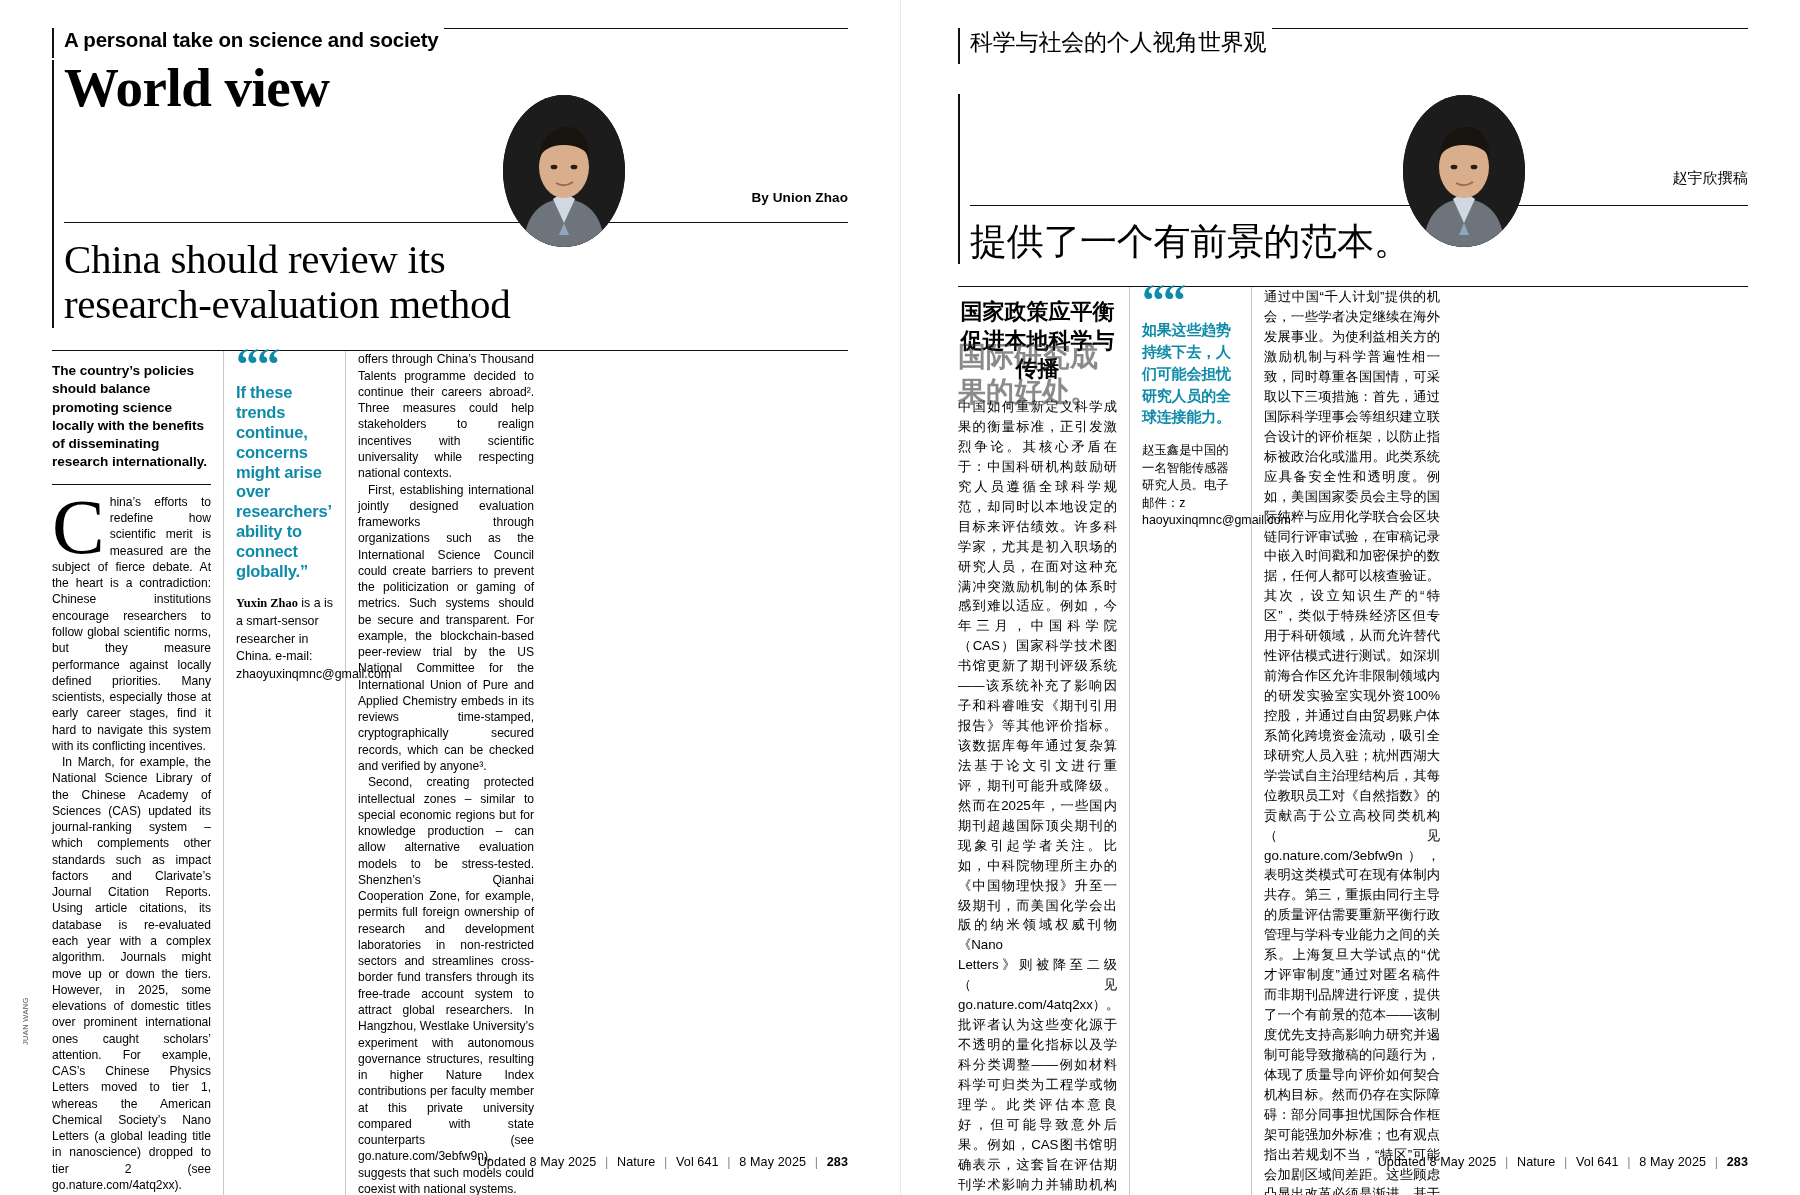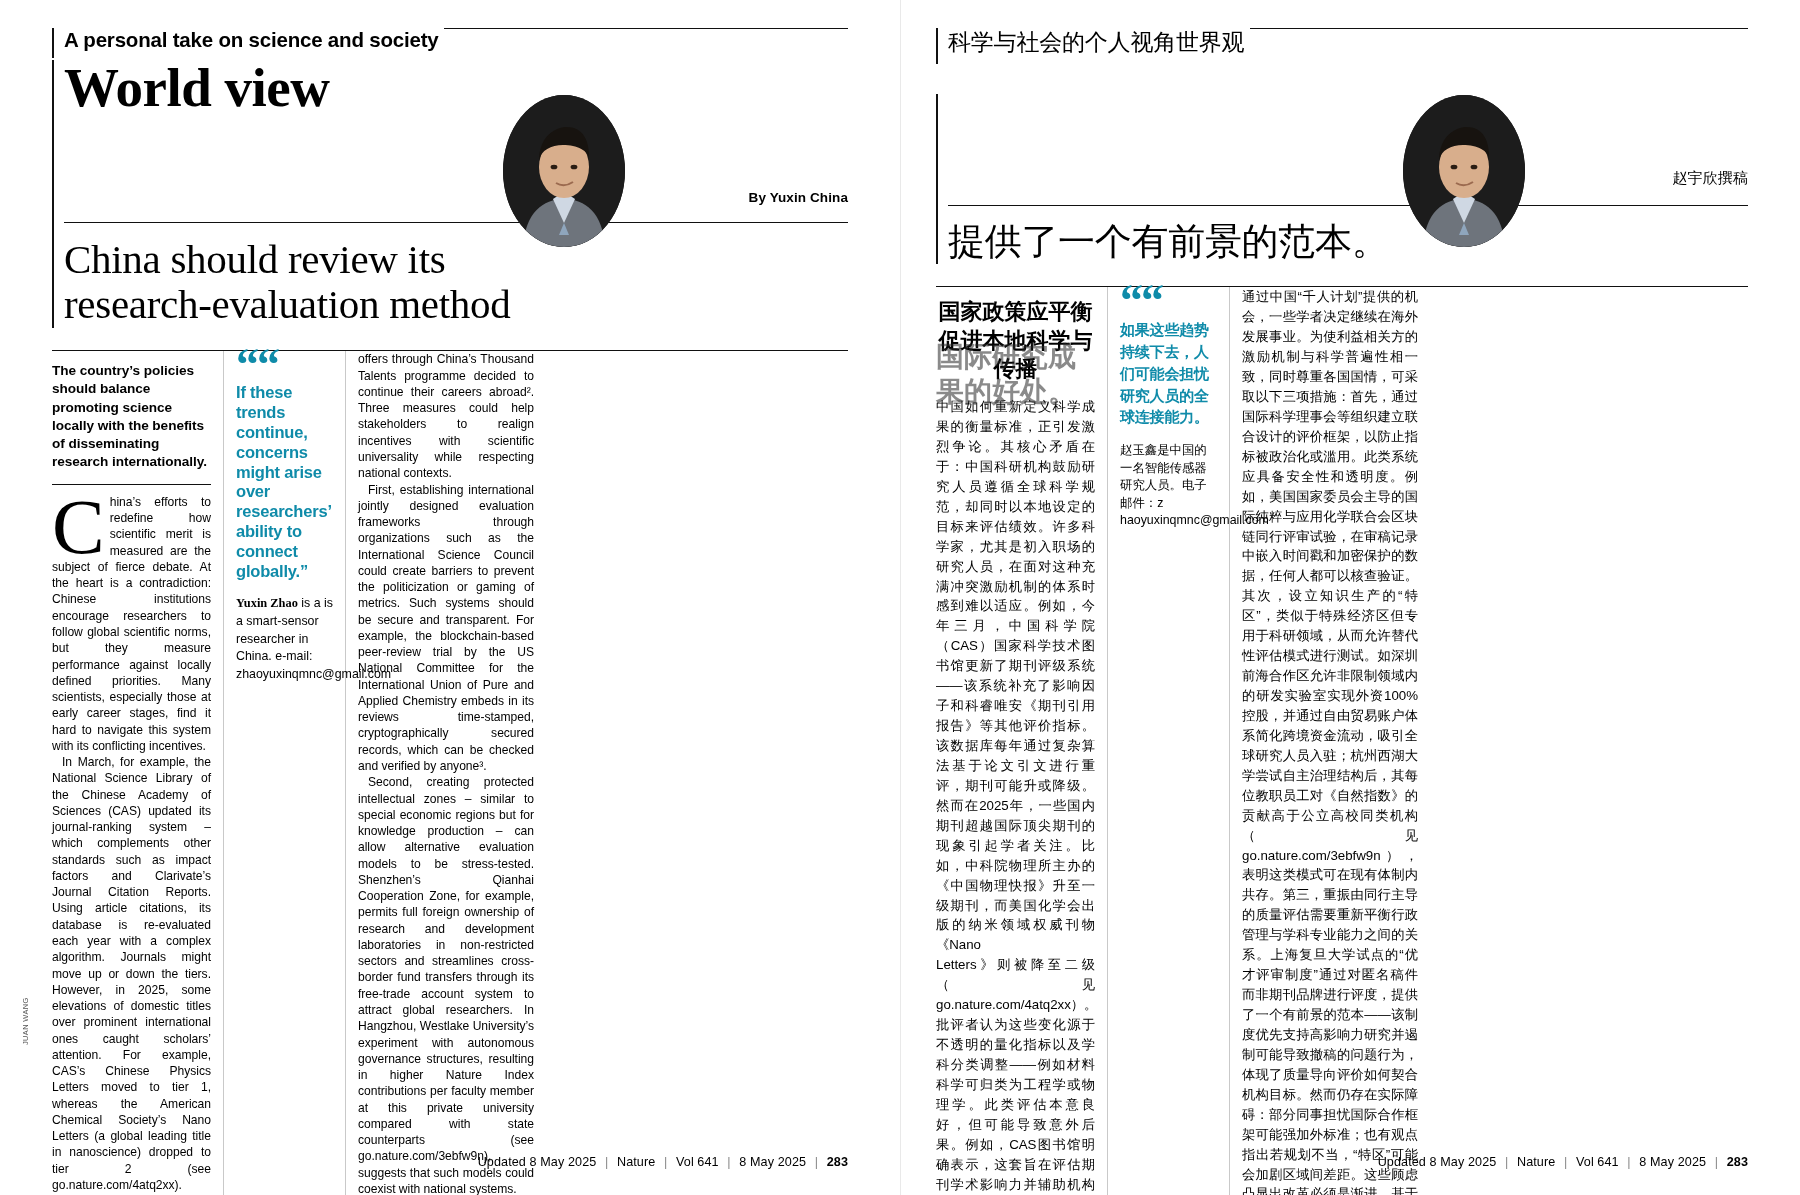--- a/index.html
+++ b/index.html
@@ -1,19 +1,19 @@
 <!DOCTYPE html>
 <html><head>
 <meta charset="utf-8">
 <style>
   html,body{margin:0;padding:0;background:#ffffff;}
   body{width:1800px;height:1195px;font-family:"Liberation Sans",sans-serif;color:#000;overflow:hidden;}
   .spread{display:flex;width:1800px;height:1195px;}
   .page{position:relative;width:900px;height:1195px;box-sizing:border-box;padding:28px 52px 0 52px;}
-  .page.right{padding-left:36px;}
+  .page.right{padding-left:58px;}
 
   
   .kicker-row{display:flex;align-items:flex-start;border-left:2px solid #111;padding-left:10px;}
   .kicker{font-size:20.5px;font-weight:600;letter-spacing:-0.2px;line-height:1.15;padding-bottom:6px;white-space:nowrap;}
   .kicker.cn{font-size:23px;font-weight:400;line-height:1.3;white-space:normal;max-width:330px;}
   .rule-after{flex:1;border-bottom:1px solid #111;margin-bottom:8px;margin-left:6px;}
 
   .wv-row{display:flex;align-items:flex-start;border-left:2px solid #111;padding-left:10px;margin-top:2px;}
   .worldview{font-family:"Liberation Serif",serif;font-weight:700;font-size:55px;line-height:1.0;letter-spacing:-0.5px;}
 
@@ -77,21 +77,21 @@
       <div class="kicker">A personal take on science and society</div>
       <div class="rule-after"></div>
     </div>
 
     <div class="wv-row">
       <div class="worldview">World view</div>
     </div>
 
     <div class="byline-band">
       <div class="byline-line"></div>
-      <div class="byline">By Yuxin China</div>
+      <div class="byline">By Union Zhao</div>
     </div>
 
     <div class="headline-row">
       <div class="headline">China should review its research-evaluation method</div>
     </div>
 
     <div class="portrait" style="left:503px;top:95px;">
       <svg width="122" height="152" viewBox="0 0 122 152">
         <rect width="122" height="152" fill="#1c1c1c"></rect>
         <path d="M20 152 C22 118 40 104 61 104 C82 104 100 118 102 152 Z" fill="#6e747c"></path>

